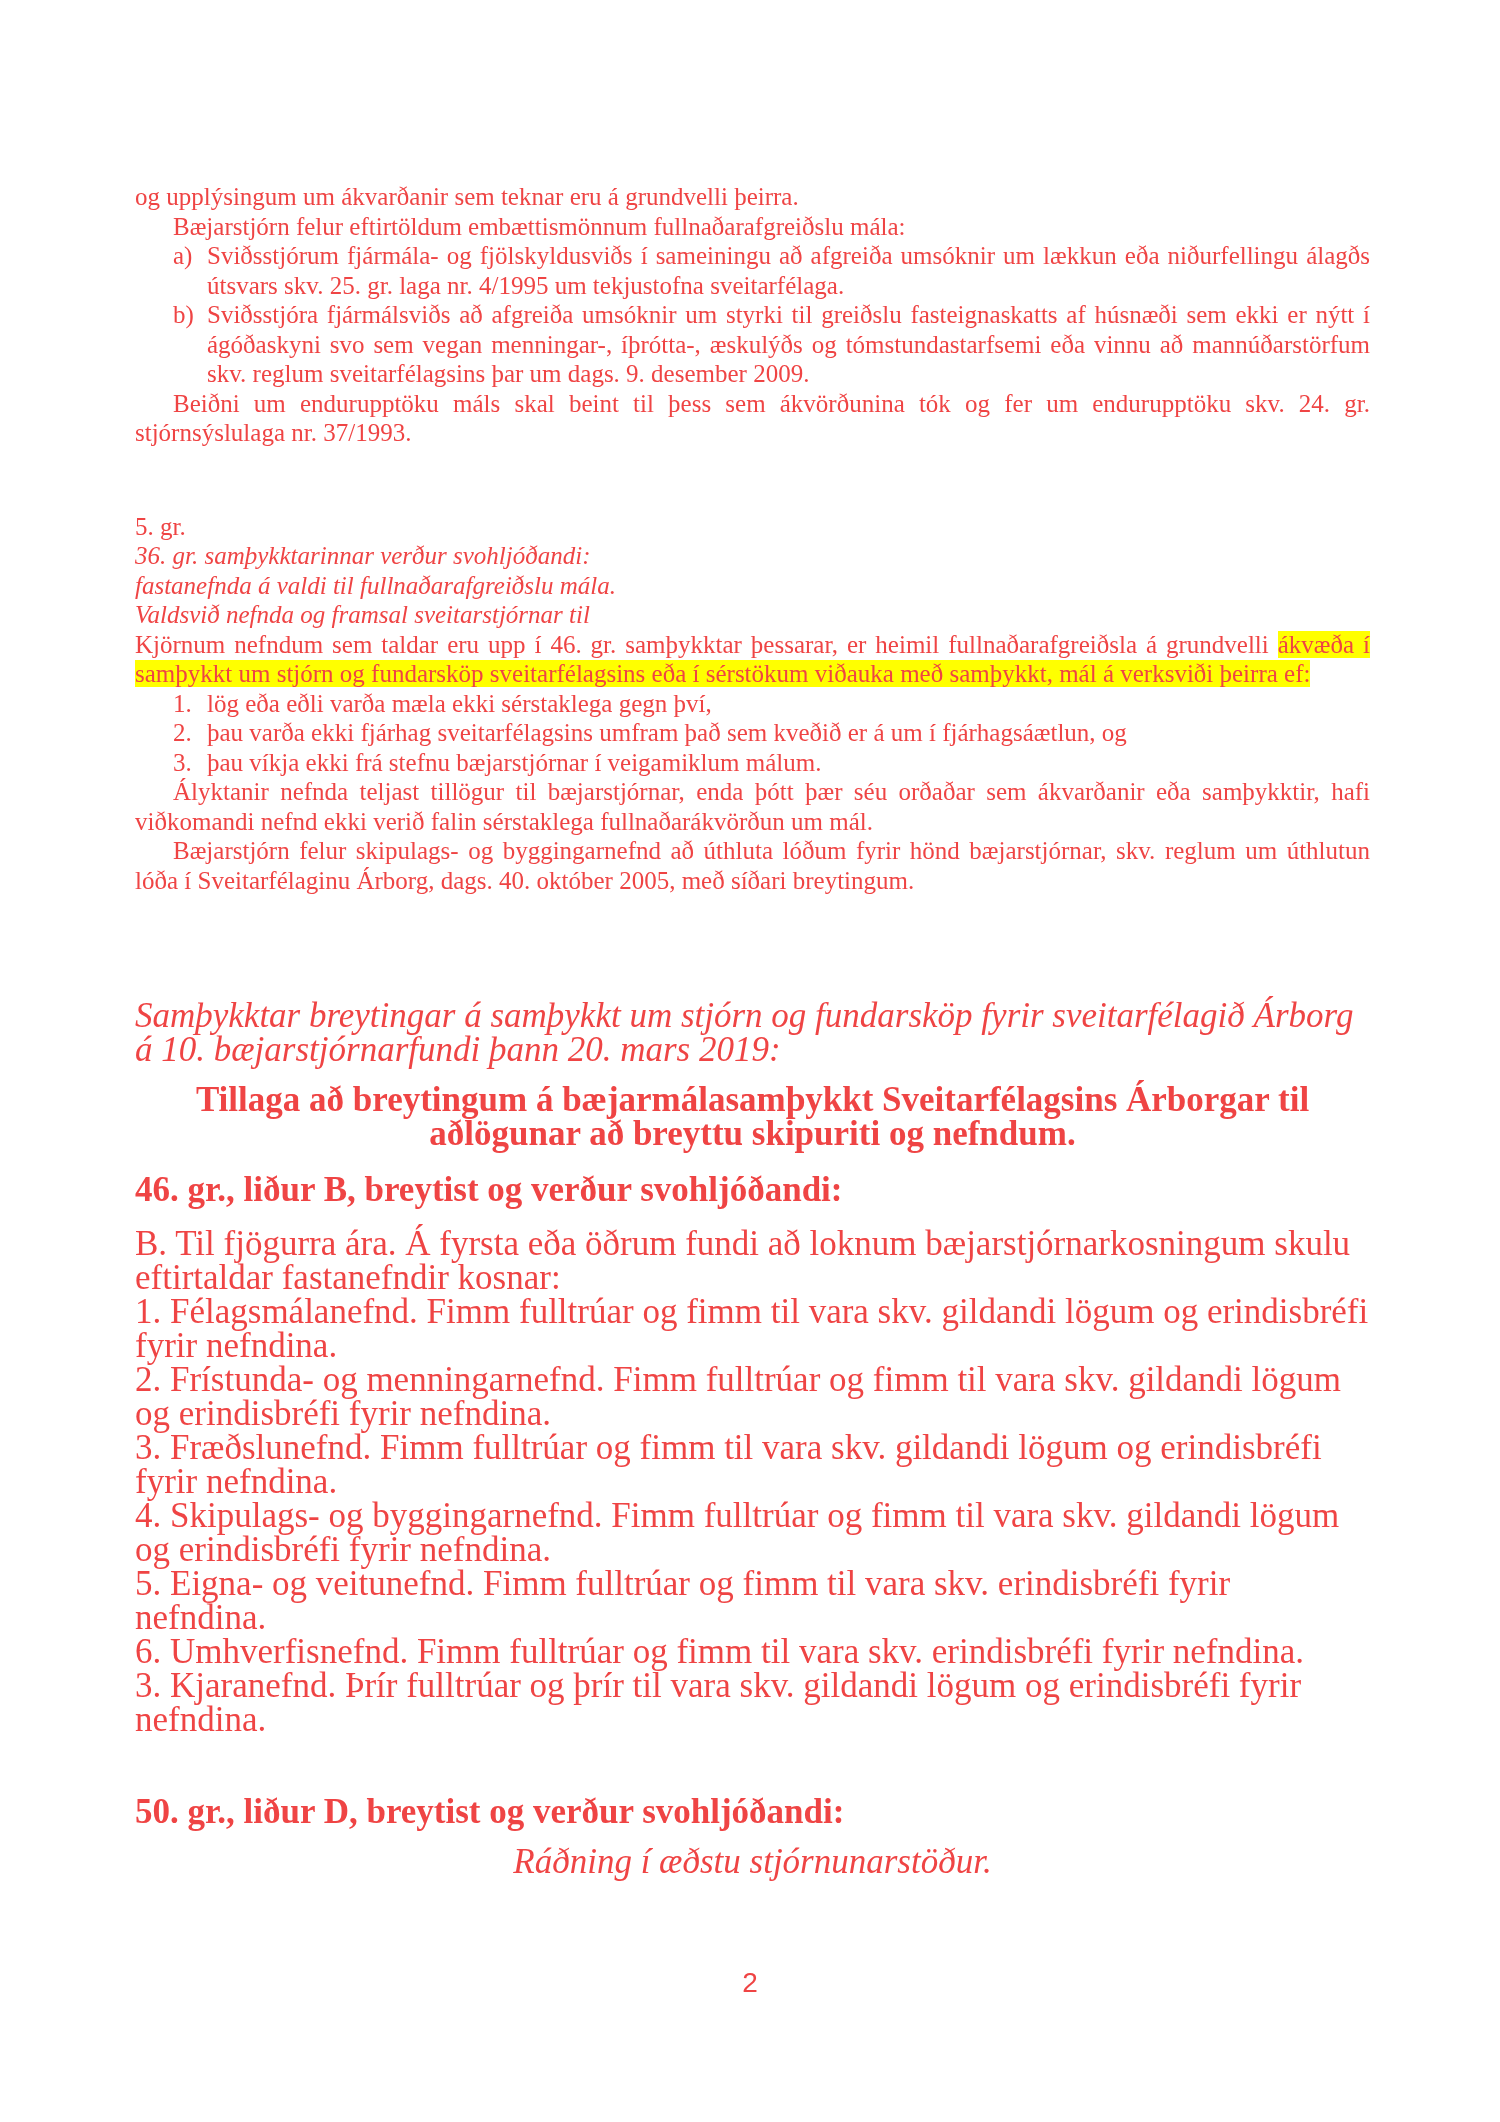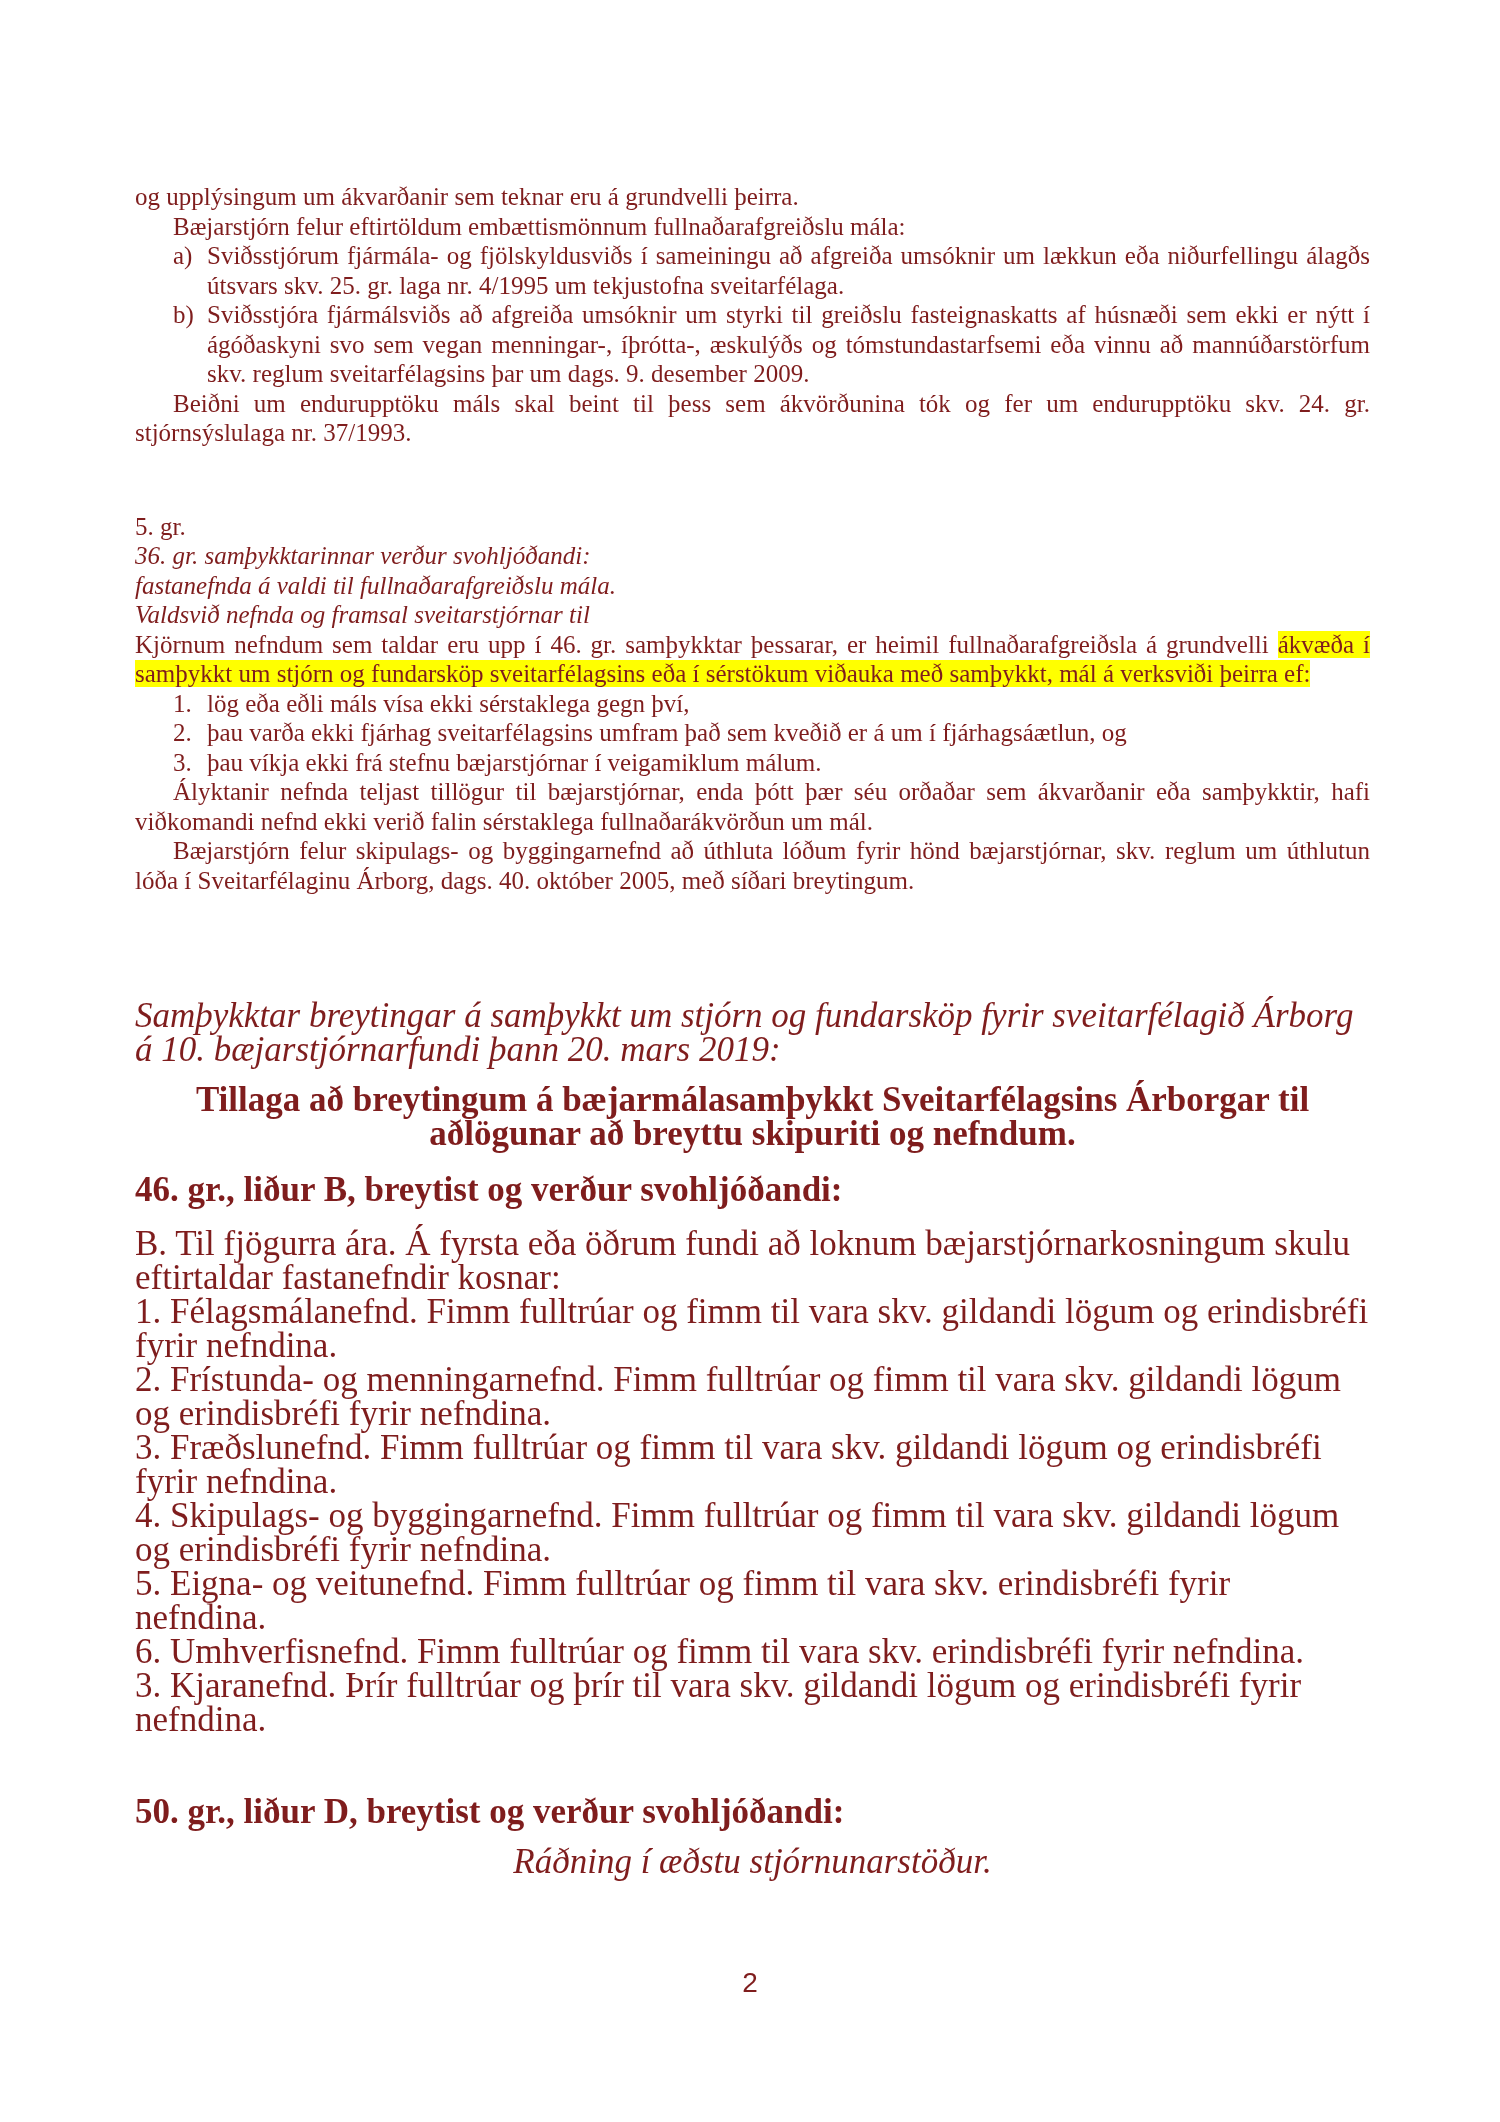--- a/index.html
+++ b/index.html
@@ -3,21 +3,21 @@
 <meta charset="utf-8">
 <style>
   * { margin: 0; padding: 0; box-sizing: border-box; }
   html, body { background: #ffffff; }
   .page {
     position: relative;
     width: 1500px;
     height: 2122px;
     margin: 0 auto;
     background: #ffffff;
-    color: #7f1d1d;
+    color: #ef4444;
     font-family: "Liberation Serif", "DejaVu Serif", serif;
     overflow: hidden;
     border-radius: 9px;
   }
   .content {
     position: absolute;
     left: 135px;
     top: 182px;
     width: 1235px;
   }
@@ -81,21 +81,21 @@
     <div class="sec-a gap-section5">
       <p class="center">5. gr.</p>
       <p class="italic">36. gr. samþykktarinnar verður svohljóðandi:</p>
       <p class="center italic">fastanefnda á valdi til fullnaðarafgreiðslu mála.</p>
       <p class="center italic">Valdsvið nefnda og framsal sveitarstjórnar til</p>
 
       <p><span>Kjörnum nefndum sem taldar eru upp í 46. gr. samþykktar þessarar, er heimil fullnaðarafgreiðsla á grundvelli </span><mark class="hl">ákvæða í samþykkt um stjórn og fundarsköp sveitarfélagsins eða í sérstökum viðauka með samþykkt,  mál á verksviði þeirra ef:</mark></p>
 
       <p class="hang">
         <span class="marker">1.</span>
-        <span>lög eða eðli máls vísa ekki sérstaklega gegn því,</span>
+        <span>lög eða eðli varða mæla ekki sérstaklega gegn því,</span>
       </p>
       <p class="hang">
         <span class="marker">2.</span>
         <span>þau varða ekki fjárhag sveitarfélagsins umfram það sem kveðið er á um í fjárhagsáætlun, og</span>
       </p>
       <p class="hang">
         <span class="marker">3.</span>
         <span>þau víkja ekki frá stefnu bæjarstjórnar í veigamiklum málum.</span>
       </p>
 

